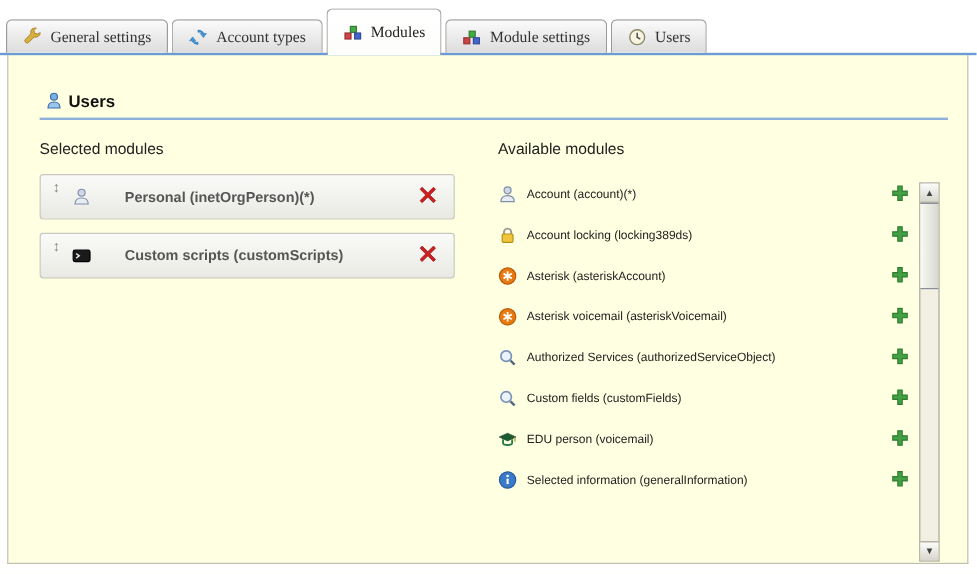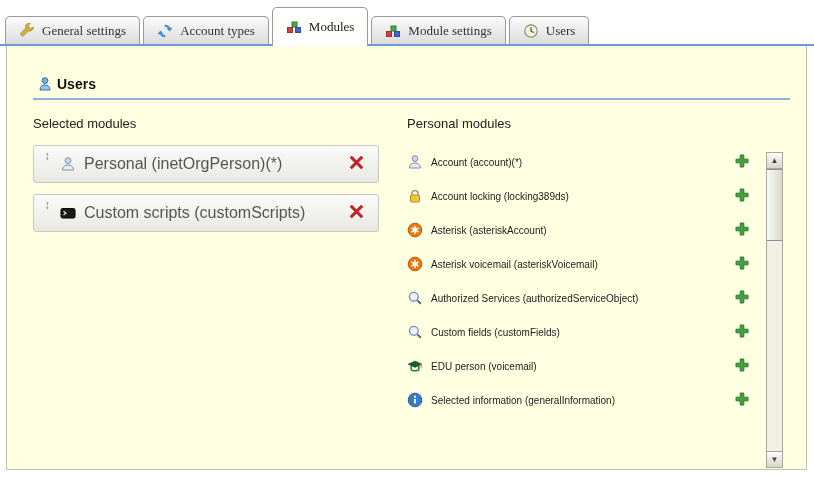--- a/index.html
+++ b/index.html
@@ -23,34 +23,34 @@
   .ticon { display: inline-flex; width: 16px; height: 16px; }
 
   
   .content {
     position: absolute; top: 46px; left: 6px; width: 801px; height: 424px;
     background: #ffffe2; border-left: 1px solid #c0c0b0; border-right: 1px solid #c0c0b0; border-bottom: 1px solid #c0c0b0;
   }
   .section-title { display: flex; align-items: flex-start; gap: 4px; margin: 30px 0 0 30px; font-size: 14px; font-weight: bold; color: #111; }
   .title-rule { height: 2px; background: #8cb2da; margin: 6px 16px 0 26px; }
 
-  .cols { display: flex; margin: 16px 0 0 26px; }
+  .cols { display: flex; margin: 16px 0 0 26px; gap: 8px; }
   .col-left { width: 374px; }
   .col-right { width: 352px; }
 
   .col-heading { font-size: 13px; color: #222; margin-bottom: 14px; }
 
   
   .sel-item {
     display: flex; align-items: center; width: 346px; height: 38px; margin-bottom: 11px;
     border: 1px solid #c8c8c0; border-radius: 3px;
     background: linear-gradient(#fafaf8, #e9e9e4);
   }
   .drag { color: #8a8a8a; font-size: 12px; width: 26px; text-align: center; cursor: grab; align-self: flex-start; padding-top: 3px; }
-  .sel-label { flex: 1; font-size: 16px; color: #555; margin-left: 0; white-space: nowrap; overflow: hidden; }
+  .sel-label { flex: 1; font-size: 12px; color: #555; margin-left: 20px; white-space: nowrap; overflow: hidden; font-weight: bold; }
   .btn { background: none; border: none; padding: 0; cursor: pointer; display: inline-flex; align-items: center; }
   .del-btn { margin-right: 14px; }
 
   
   .avail-row { display: flex; align-items: center; height: 34px; width: 342px; }
   .row-icon { display: inline-flex; width: 16px; height: 16px; margin-right: 8px; flex: none; }
   .avail-label { flex: 1; font-size: 10px; color: #222; white-space: nowrap; overflow: hidden; }
   .add-btn { margin-left: 6px; flex: none; }
 
   
@@ -170,21 +170,21 @@
             <span>
               <svg viewBox="0 0 14 14" width="15" height="15">
                   <path d="M2.6 1L7 5.4 11.4 1 13 2.6 8.6 7 13 11.4 11.4 13 7 8.6 2.6 13 1 11.4 5.4 7 1 2.6z" fill="#cc2020" stroke="#991515" stroke-width="0.6"></path>
                 </svg>
             </span>
           </button>
         </div>
       </div>
 
       <div class="col-right">
-        <div class="col-heading">Personal modules</div>
+        <div class="col-heading">Available modules</div>
 
         <div class="avail-row">
           <span class="row-icon">
             <svg viewBox="0 0 16 16" width="16" height="16">
                 <circle cx="8" cy="4.6" r="2.9" fill="#cfd8e8" stroke="#8090a8"></circle>
                 <path d="M2.5 14c0-3.5 2.5-5 5.5-5s5.5 1.5 5.5 5z" fill="#e8ecf4" stroke="#8090a8"></path>
               </svg>
           </span>
           <span class="avail-label">Account (account)(*)</span>
           <button class="btn add-btn">

